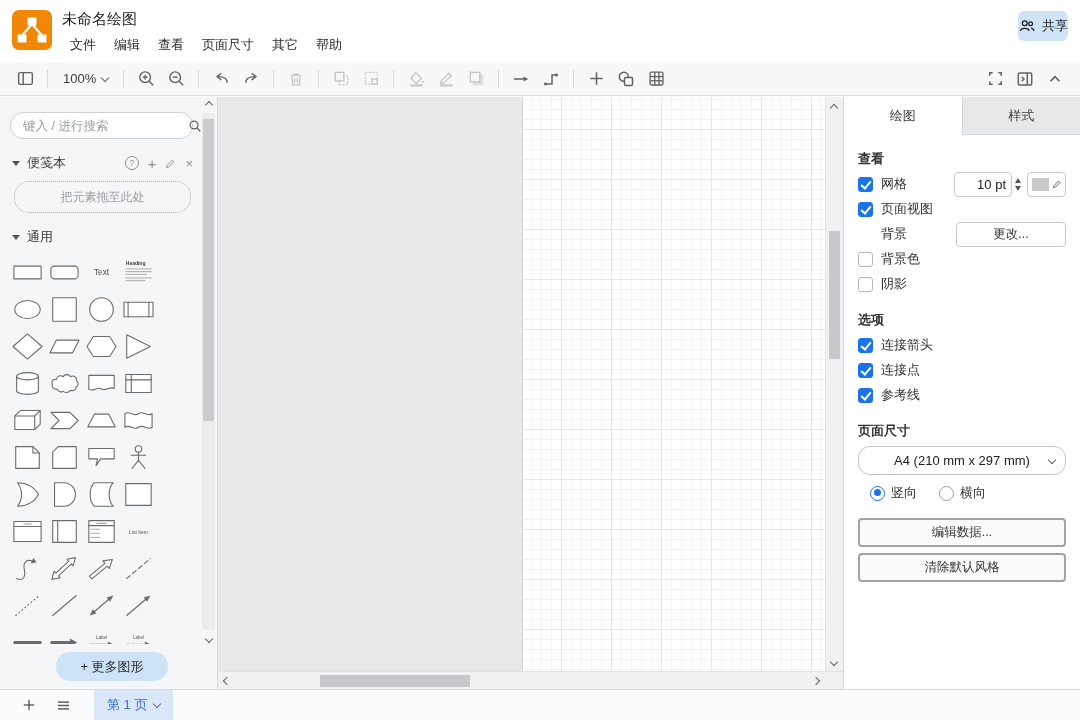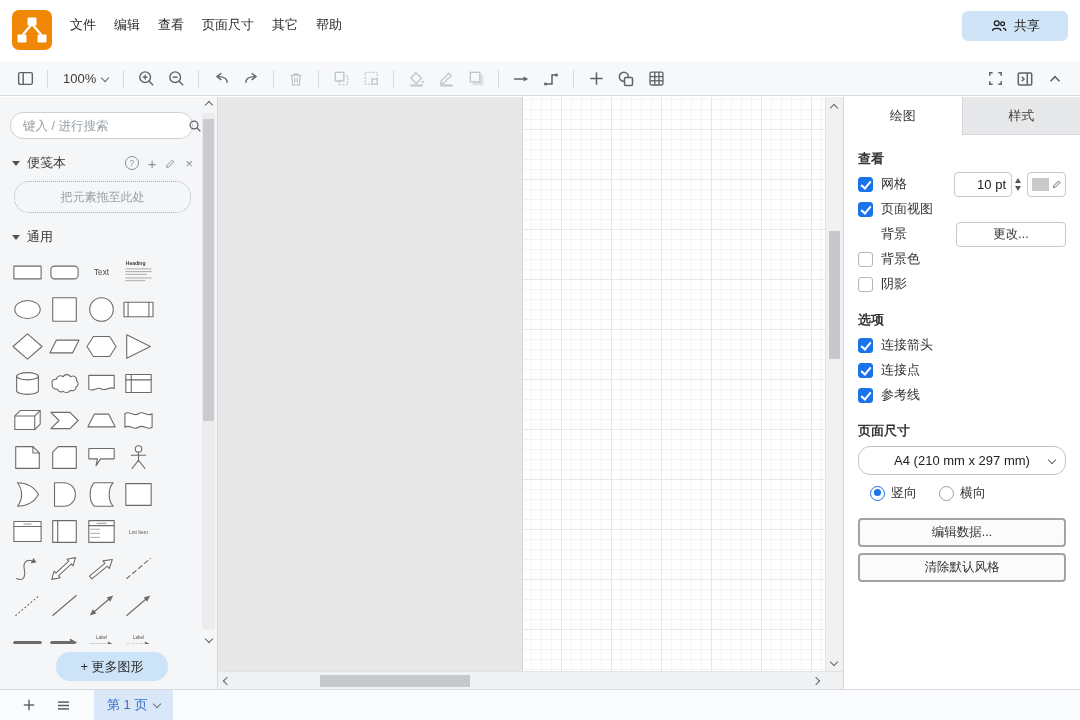--- a/index.html
+++ b/index.html
@@ -10,21 +10,21 @@
     -webkit-font-smoothing:antialiased;
   }
   
   .header{position:absolute;left:0;top:0;width:1080px;height:62px;background:#ffffff;border-bottom:1px solid #e3e5e8;}
   .logo{position:absolute;left:12px;top:10px;width:40px;height:40px;}
   .title-block{position:absolute;left:62px;top:9px;}
   .doc-title{font-size:15px;color:#1b1b1b;line-height:20px;}
   .menubar{display:flex;margin-top:5px;margin-left:-1px;justify-content:center;}
   .menu-item{font-size:13px;color:#2b2b2b;padding:2px 9px;cursor:default;}
   .share-btn{position:absolute;right:12px;top:11px;height:30px;display:flex;align-items:center;gap:6px;
-    background:#cfe4f7;border-radius:6px;padding:0 28px;font-size:13px;color:#1f1f1f;}
+    background:#cfe4f7;border-radius:6px;padding:0 0;font-size:13px;color:#1f1f1f;}
   
   .toolbar{position:absolute;left:0;top:62px;width:1080px;height:34px;background:#f7f8f9;border-bottom:1px solid #dadce0;
     display:flex;align-items:center;padding-left:10px;box-sizing:border-box;}
   .tb-btn{width:30px;height:26px;display:flex;align-items:center;justify-content:center;color:#5f6368;}
   .tb-btn.disabled{color:#c2c5c9;}
   .tb-sep{width:1px;height:18px;background:#d9dbde;margin:0 7px;}
   .zoom-select{display:flex;align-items:center;gap:6px;font-size:13px;color:#3c3c3c;padding:0 8px;height:26px;}
   .tb-right{margin-left:auto;display:flex;align-items:center;padding-right:10px;}
   .chv{display:inline-block;width:6px;height:6px;border-right:1.6px solid #61666b;border-bottom:1.6px solid #61666b;}
   .chv.up{transform:rotate(-135deg);margin-top:3px;}
@@ -117,20 +117,21 @@
 
 <div class="header">
   <svg class="logo" viewBox="0 0 40 40">
     <rect x="0" y="0" width="40" height="40" rx="7" fill="#f08705"></rect>
     <path d="M20,14 L10.5,25 M20,14 L29.5,25" stroke="#fff" stroke-width="2.2" fill="none"></path>
     <rect x="15.5" y="7.5" width="9" height="8" rx="1" fill="#fff"></rect>
     <rect x="5.5" y="24.5" width="9" height="8" rx="1" fill="#fff"></rect>
     <rect x="25.5" y="24.5" width="9" height="8" rx="1" fill="#fff"></rect>
   </svg>
   <div class="title-block">
+    <div class="doc-title">未命名绘图</div>
     <div class="menubar">
       <span class="menu-item">文件</span>
       <span class="menu-item">编辑</span>
       <span class="menu-item">查看</span>
       <span class="menu-item">页面尺寸</span>
       <span class="menu-item">其它</span>
       <span class="menu-item">帮助</span>
     </div>
   </div>
   <div class="share-btn">

